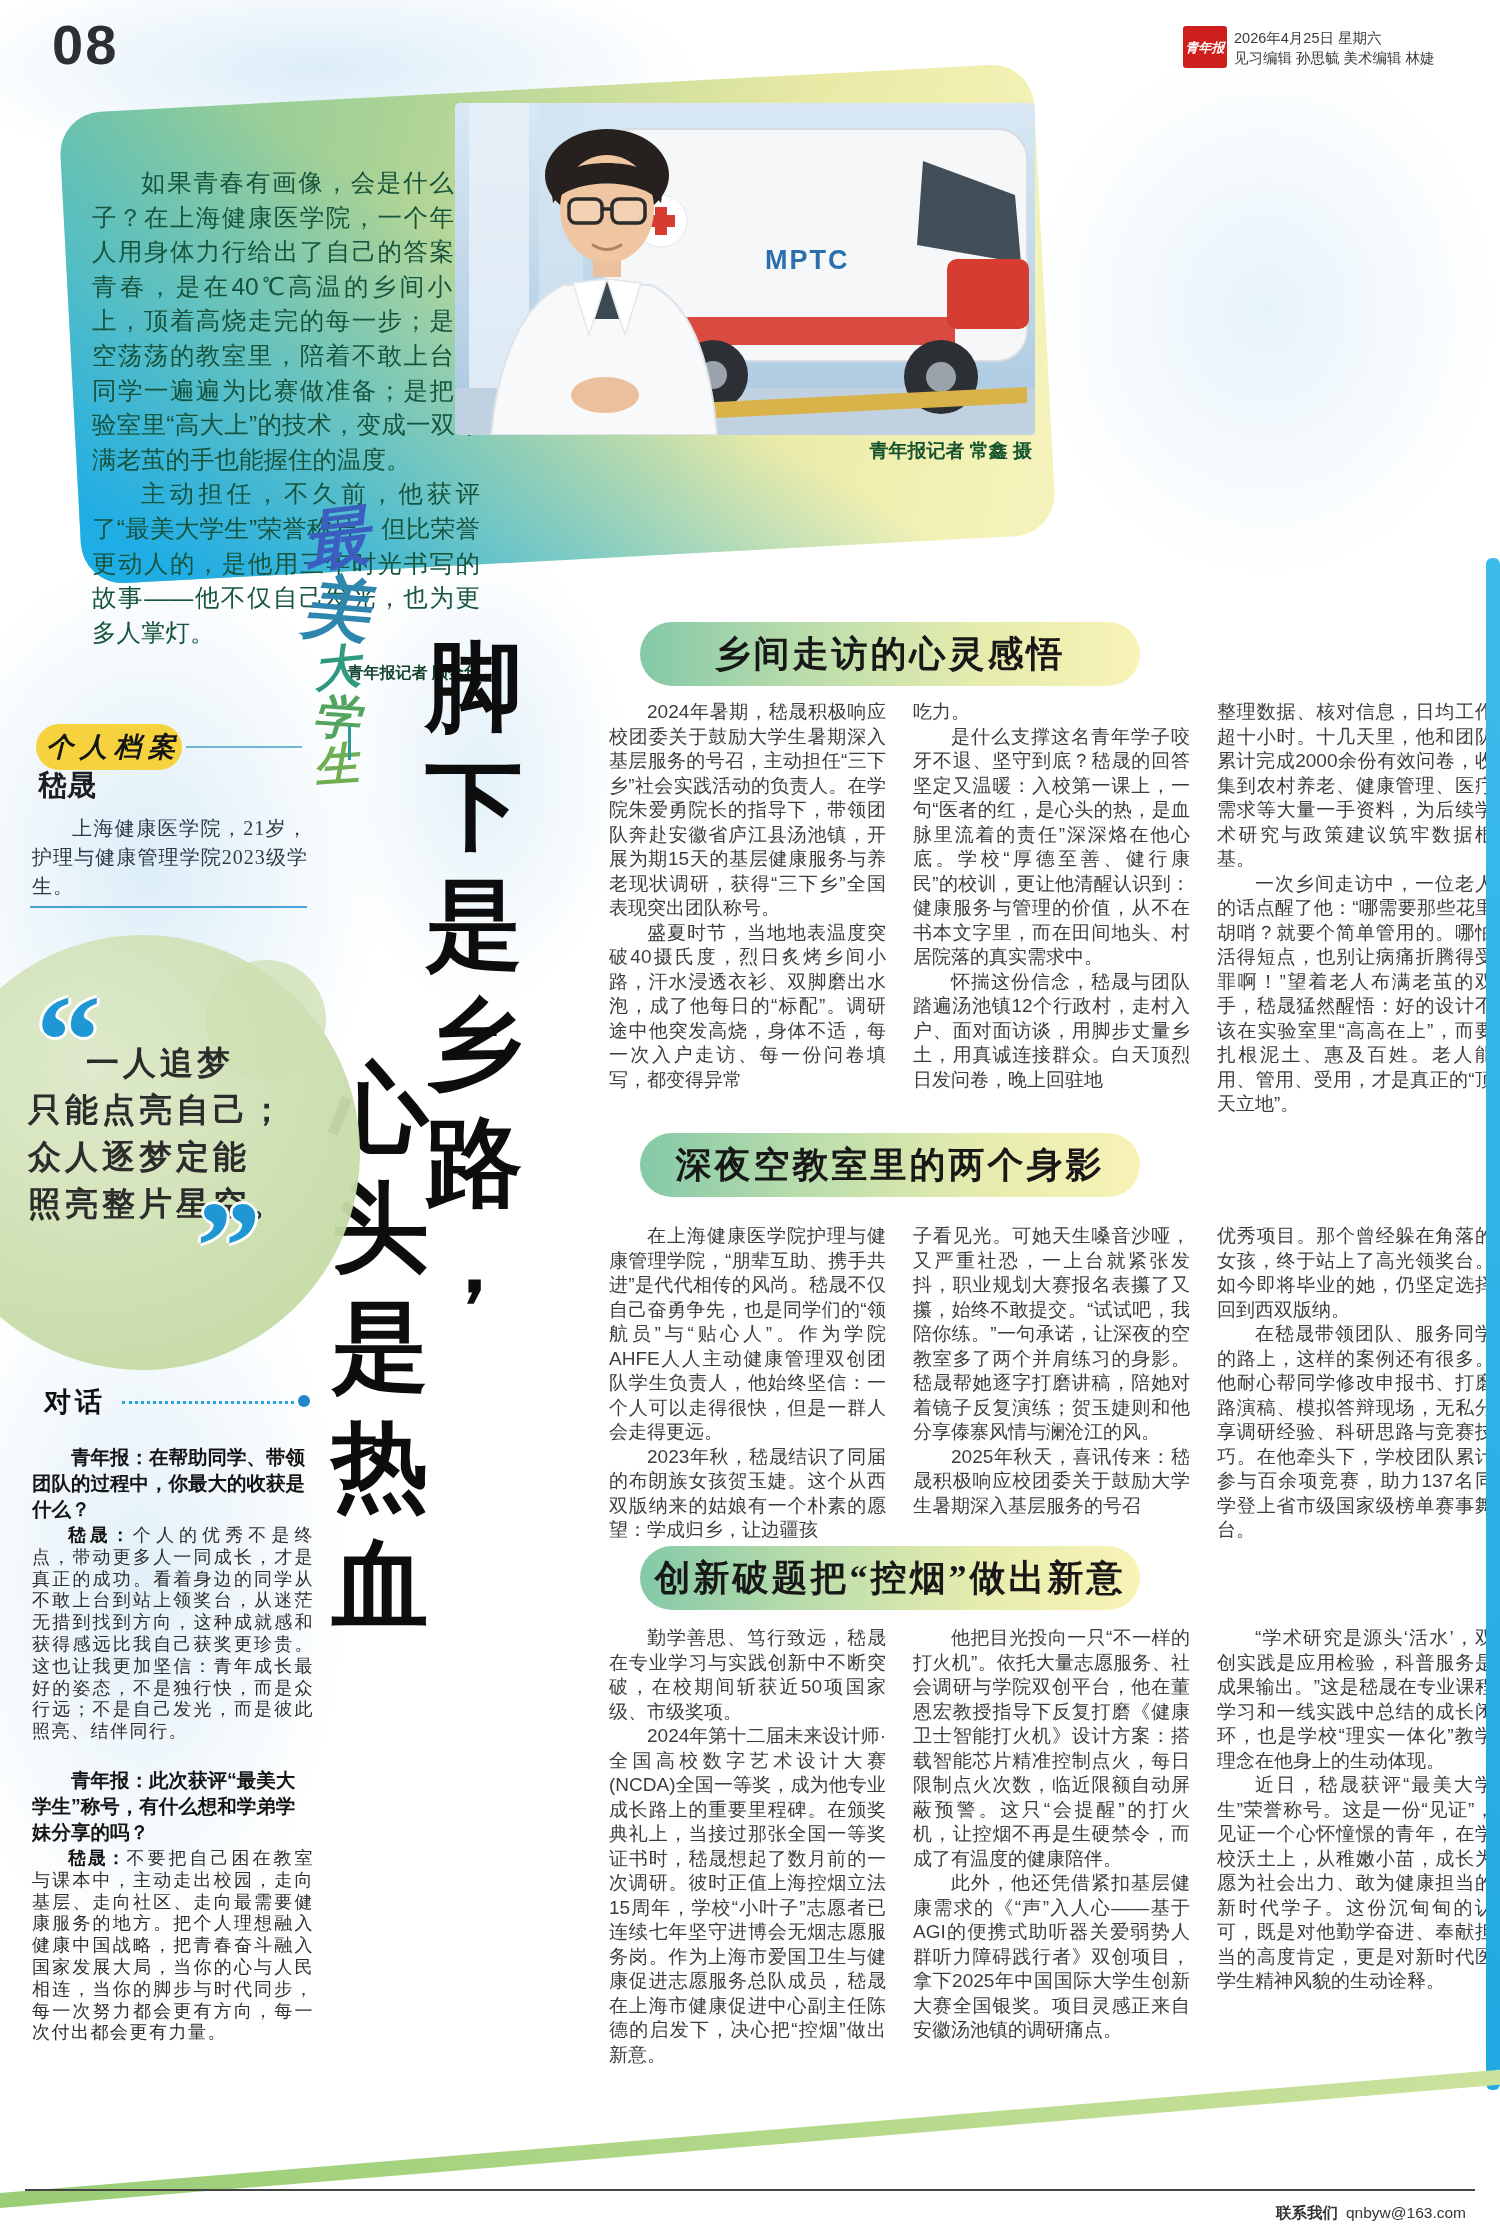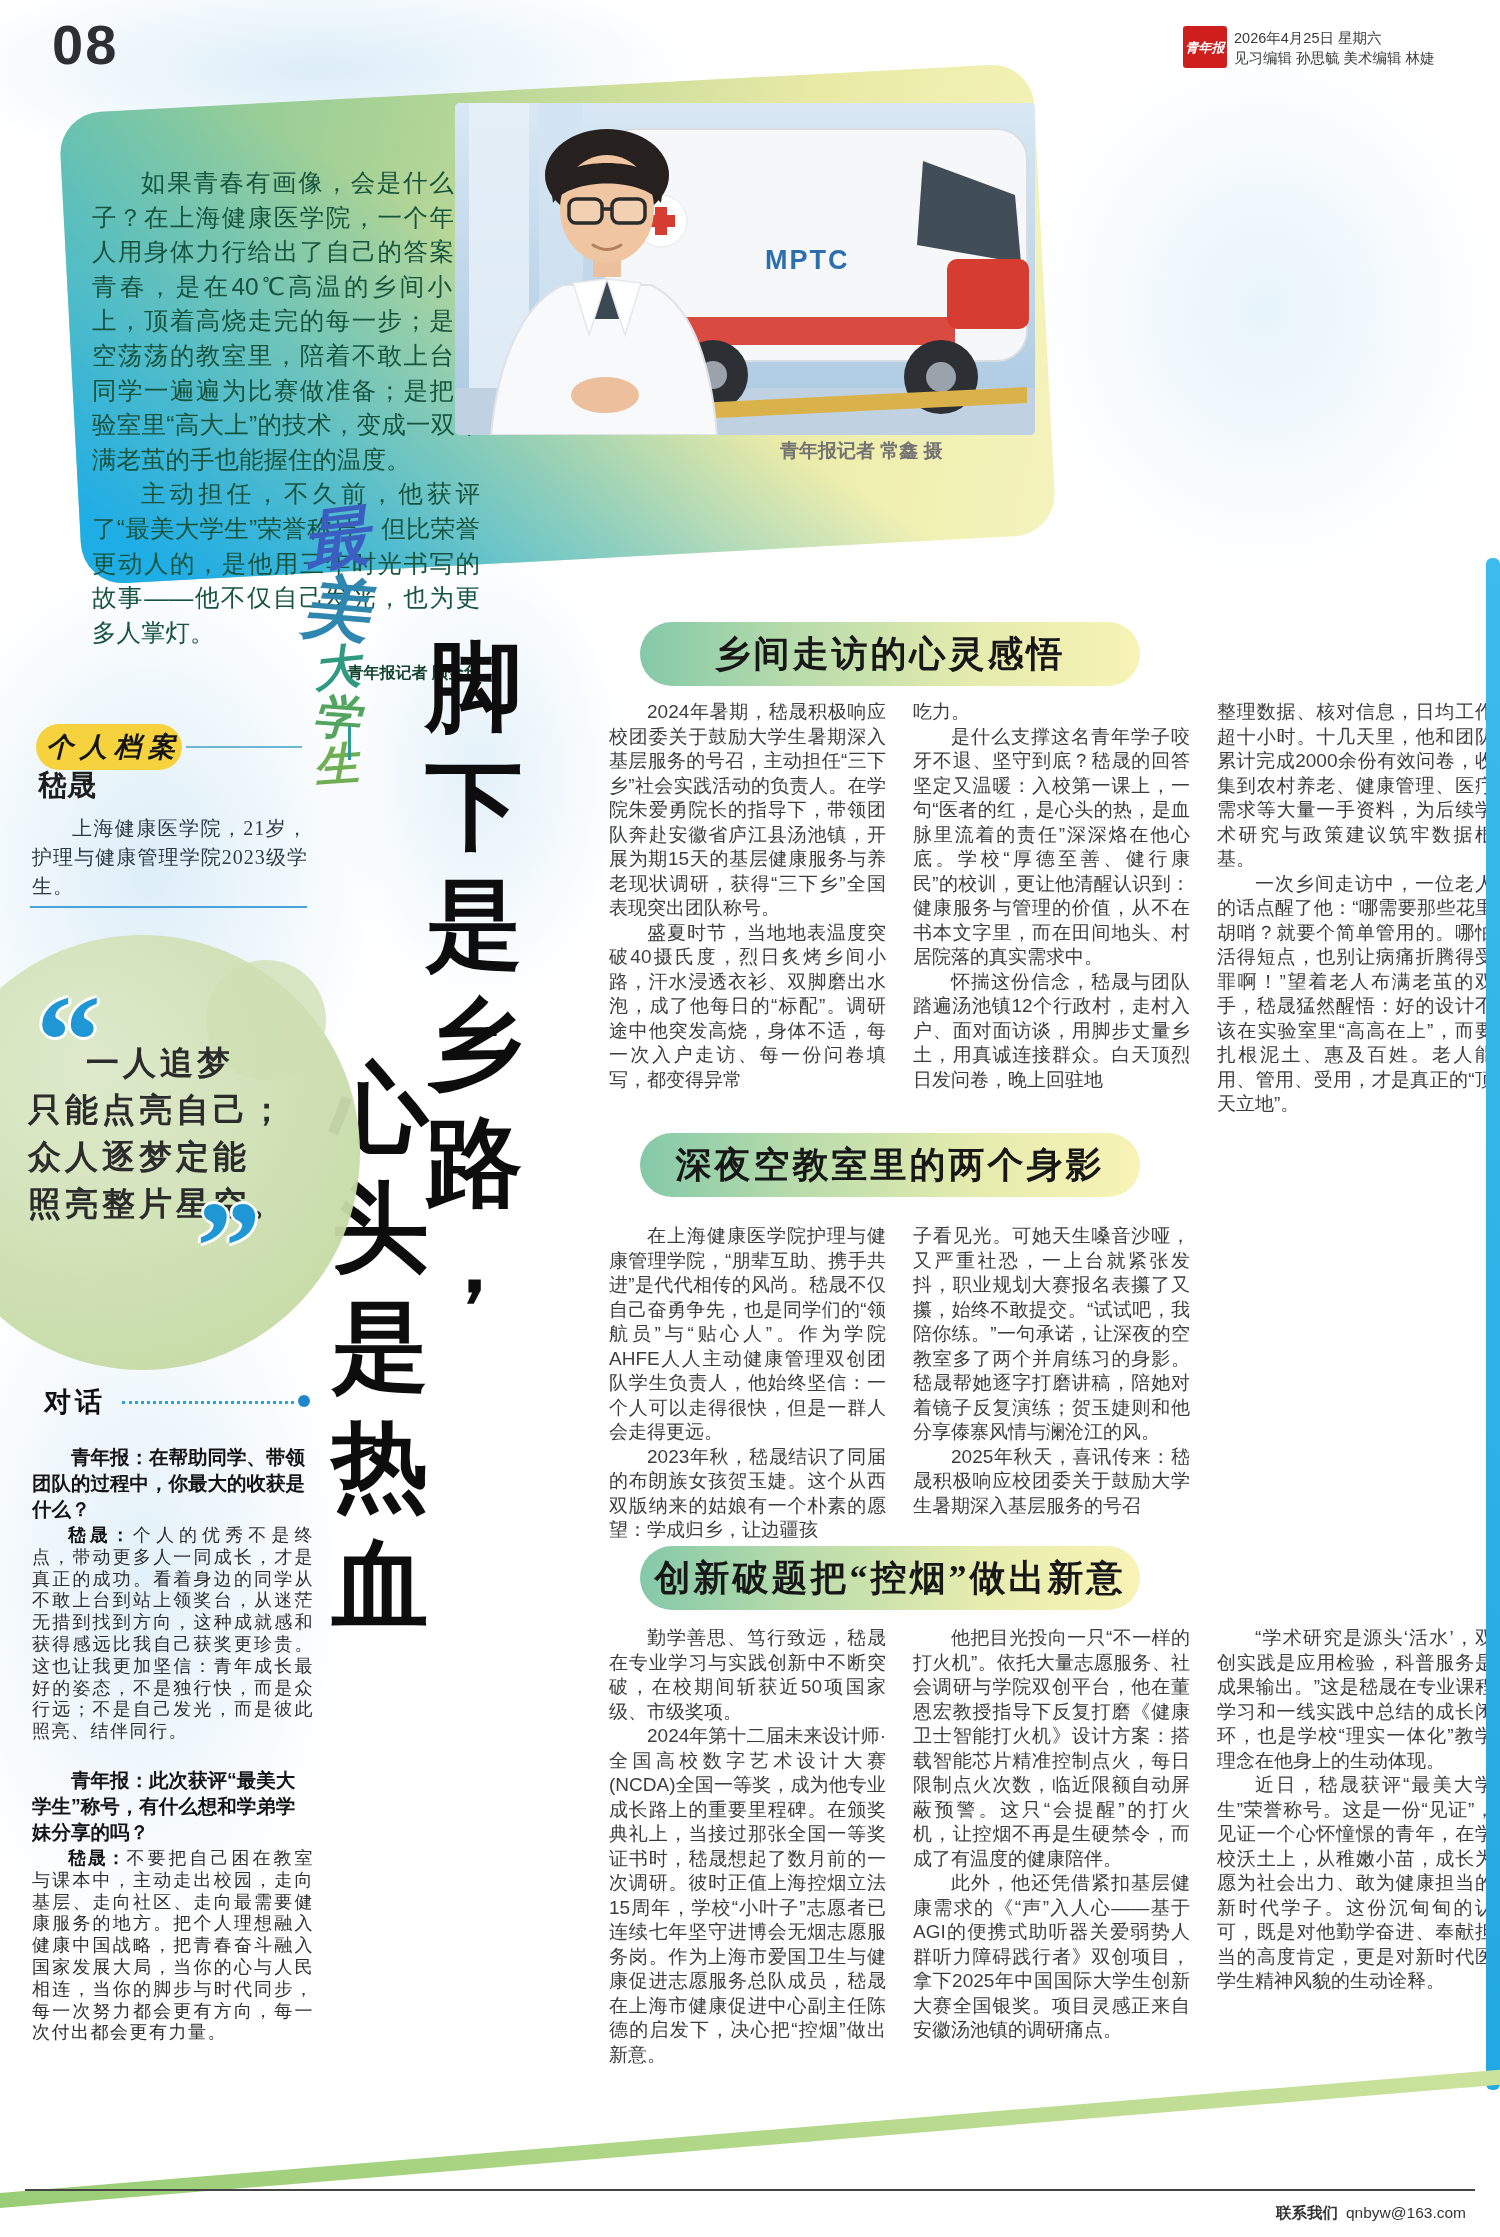--- a/index.html
+++ b/index.html
@@ -26,21 +26,21 @@
      transform:rotate(-3deg);
      background:linear-gradient(105deg,#7fc79b 0%,#a9d295 30%,#cfdf9c 52%,#e9eaa6 70%,#f2f1b4 88%,#f5f3bd 100%);}
   .intro-panel:after{content:"";position:absolute;inset:0;border-radius:42px;
      background:linear-gradient(215deg,rgba(41,180,232,0) 48%,rgba(41,180,232,.55) 72%,#1fade6 94%);}
   .intro-text{left:92px;top:166px;width:388px;color:#17543e;font-size:24.5px;line-height:34.6px;text-align:justify;}
   .intro-text p{margin:0;text-indent:2em;}
   .intro-byline{text-align:right;font-weight:700;font-size:16px;margin-top:6px;color:#14442f;}
 
   
   .photo{left:455px;top:103px;width:580px;height:332px;border-radius:5px;overflow:hidden;background:#c9dcec;}
-  .photo-caption{left:780px;top:438px;width:252px;font-weight:700;font-size:19px;color:#737373;}
+  .photo-caption{left:780px;top:438px;width:252px;text-align:right;font-weight:700;font-size:19px;color:#14532d;}
 
   
   .calligraphy{left:278px;top:505px;width:116px;display:flex;flex-direction:column;align-items:center;}
   .calligraphy span{font-family:"Liberation Serif",serif;font-weight:700;font-style:italic;line-height:1.04;}
   .calligraphy span:nth-child(1){font-size:66px;color:#3a5fc0;transform:rotate(-7deg);}
   .calligraphy span:nth-child(2){font-size:68px;color:#2f86ae;transform:rotate(5deg);}
   .calligraphy span:nth-child(3){font-size:47px;color:#2f9a80;transform:rotate(-6deg);}
   .calligraphy span:nth-child(4){font-size:47px;color:#53a45f;transform:rotate(4deg);}
   .calligraphy span:nth-child(5){font-size:45px;color:#6fae52;transform:rotate(-4deg);}
   .calli-line{left:348px;top:726px;width:3px;height:34px;background:#2f9a9a;}
@@ -268,20 +268,24 @@
     </div>
     <div class="sec-cols">
         <div class="col">
           <p>在上海健康医学院护理与健康管理学院，“朋辈互助、携手共进”是代代相传的风尚。嵇晟不仅自己奋勇争先，也是同学们的“领航员”与“贴心人”。作为学院AHFE人人主动健康管理双创团队学生负责人，他始终坚信：一个人可以走得很快，但是一群人会走得更远。</p>
           <p>2023年秋，嵇晟结识了同届的布朗族女孩贺玉婕。这个从西双版纳来的姑娘有一个朴素的愿望：学成归乡，让边疆孩</p>
         </div>
         <div class="col">
           <p class="cont">子看见光。可她天生嗓音沙哑，又严重社恐，一上台就紧张发抖，职业规划大赛报名表攥了又攥，始终不敢提交。“试试吧，我陪你练。”一句承诺，让深夜的空教室多了两个并肩练习的身影。嵇晟帮她逐字打磨讲稿，陪她对着镜子反复演练；贺玉婕则和他分享傣寨风情与澜沧江的风。</p>
           <p>2025年秋天，喜讯传来：嵇晟积极响应校团委关于鼓励大学生暑期深入基层服务的号召</p>
         </div>
+        <div class="col">
+          <p class="cont">优秀项目。那个曾经躲在角落的女孩，终于站上了高光领奖台。如今即将毕业的她，仍坚定选择回到西双版纳。</p>
+          <p>在嵇晟带领团队、服务同学的路上，这样的案例还有很多。他耐心帮同学修改申报书、打磨路演稿、模拟答辩现场，无私分享调研经验、科研思路与竞赛技巧。在他牵头下，学校团队累计参与百余项竞赛，助力137名同学登上省市级国家级榜单赛事舞台。</p>
+        </div>
       </div>
   </div>
   <div class="abs section" id="sec2">
     <div class="pill">
       <span class="pill-label">创新破题把“控烟”做出新意</span>
     </div>
     <div class="sec-cols">
         <div class="col">
           <p>勤学善思、笃行致远，嵇晟在专业学习与实践创新中不断突破，在校期间斩获近50项国家级、市级奖项。</p>
           <p>2024年第十二届未来设计师·全国高校数字艺术设计大赛(NCDA)全国一等奖，成为他专业成长路上的重要里程碑。在颁奖典礼上，当接过那张全国一等奖证书时，嵇晟想起了数月前的一次调研。彼时正值上海控烟立法15周年，学校“小叶子”志愿者已连续七年坚守进博会无烟志愿服务岗。作为上海市爱国卫生与健康促进志愿服务总队成员，嵇晟在上海市健康促进中心副主任陈德的启发下，决心把“控烟”做出新意。</p>

